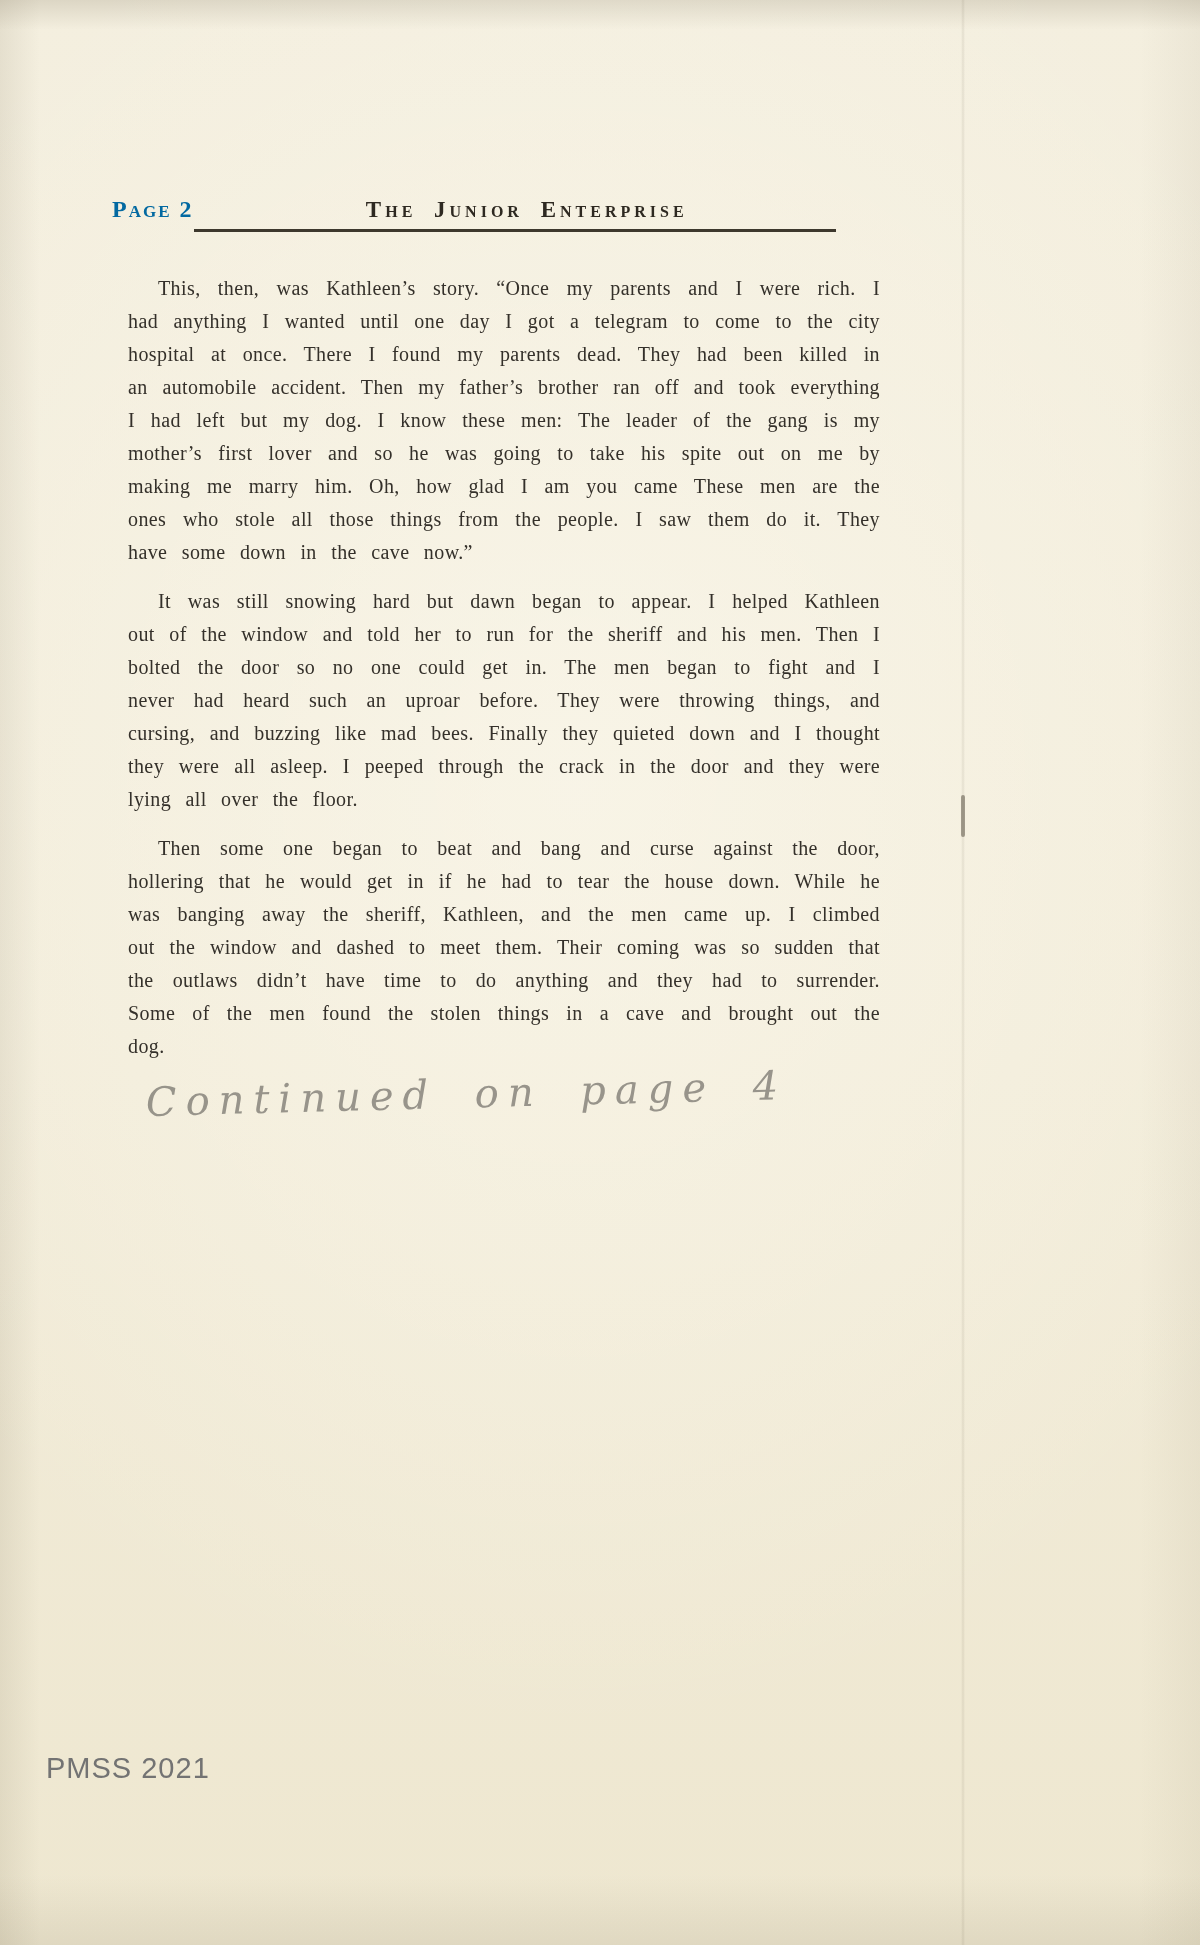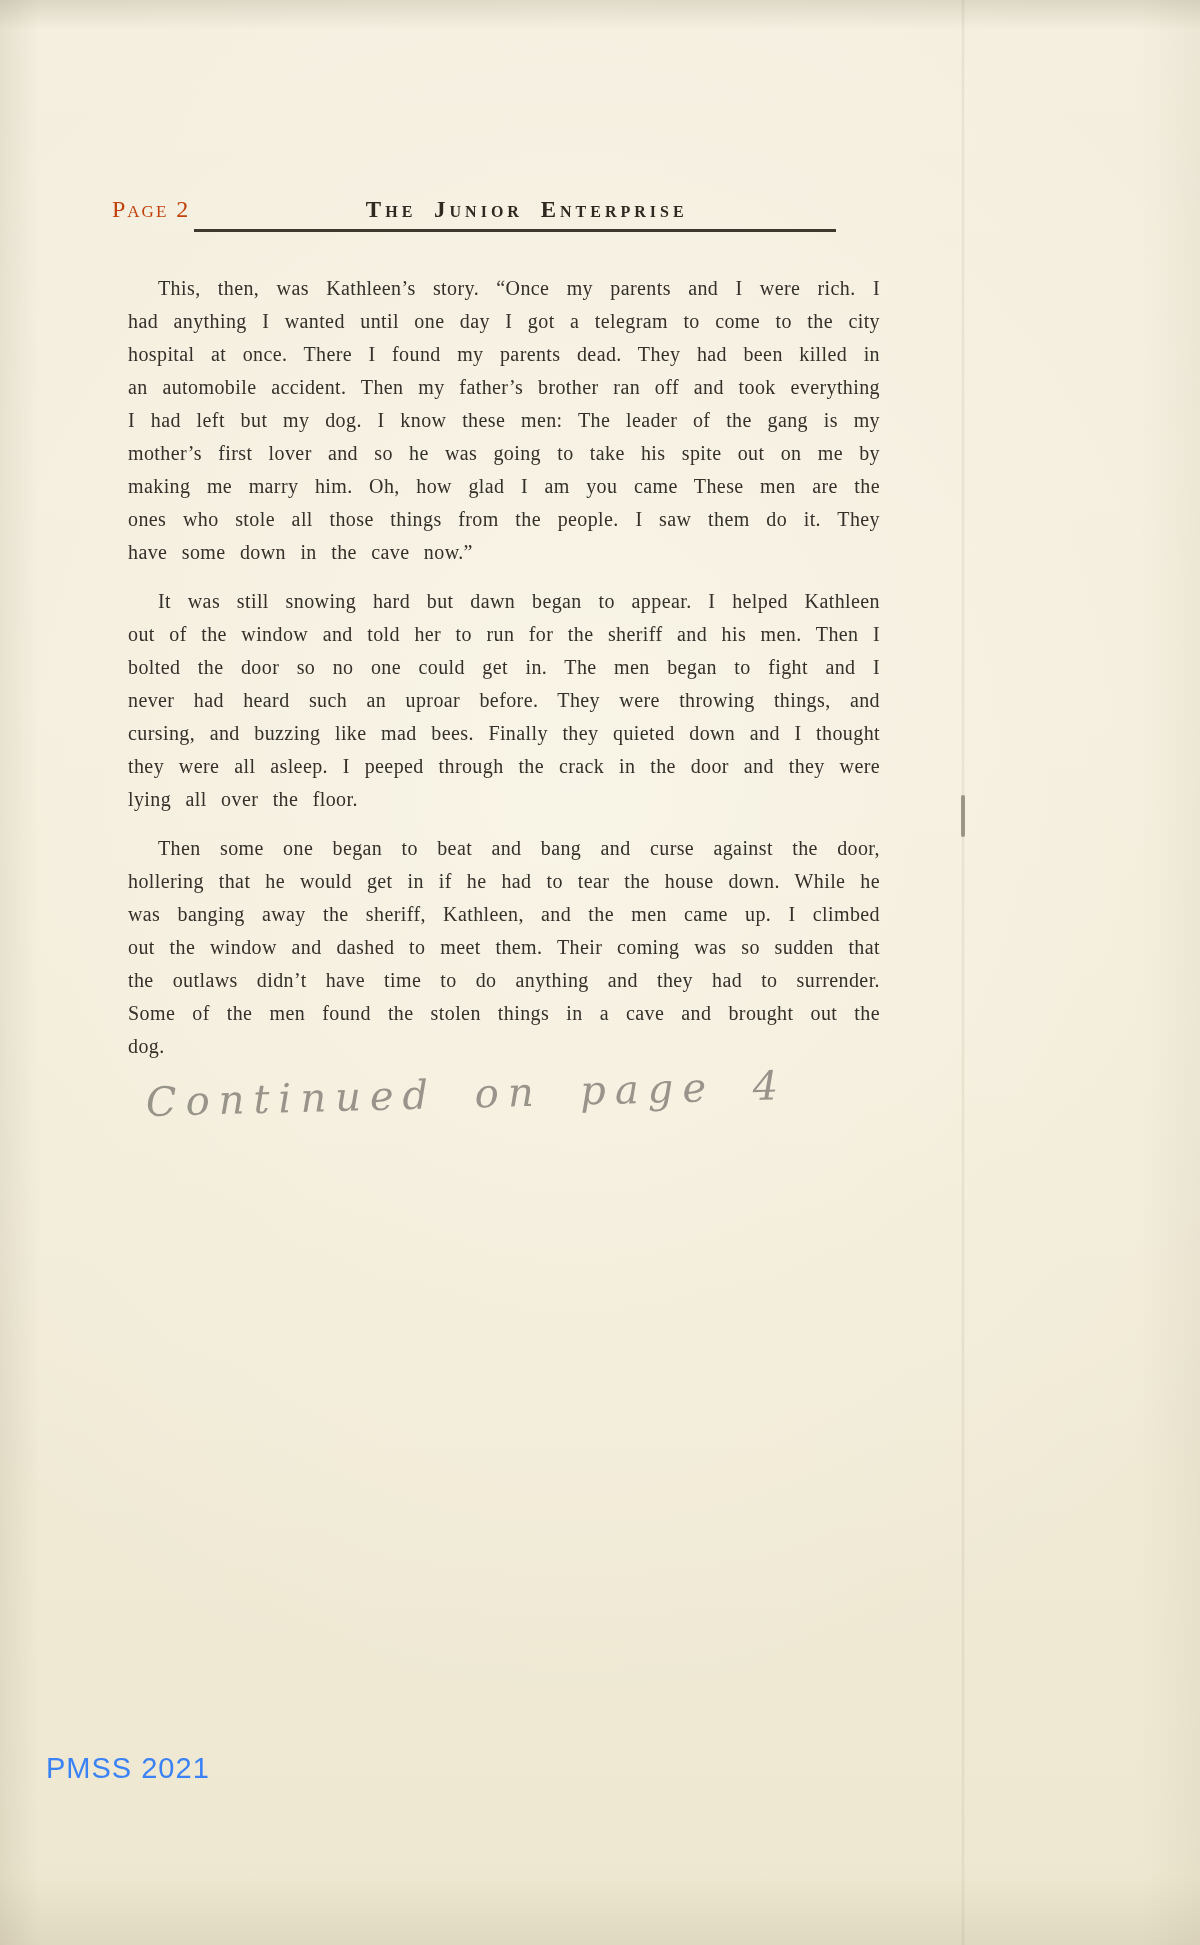--- a/index.html
+++ b/index.html
@@ -52,24 +52,24 @@
   }
   .header {
     position: relative;
     height: 42px;
   }
   .page-label {
     position: absolute;
     left: 0;
     top: 0;
     font-variant: small-caps;
-    font-weight: normal;
+    font-weight: bold;
     font-size: 24px;
     letter-spacing: 2px;
-    color: #c2410c;
+    color: #0369a1;
   }
   .masthead {
     position: absolute;
     left: 54%;
     top: 1px;
     transform: translateX(-50%);
     font-variant: small-caps;
     font-weight: bold;
     font-size: 23px;
     letter-spacing: 4px;
@@ -127,21 +127,21 @@
     transform: rotate(-1.5deg);
     transform-origin: left center;
     white-space: nowrap;
   }
   .watermark {
     position: absolute;
     left: 46px;
     top: 1752px;
     font-family: "Liberation Sans", sans-serif;
     font-size: 29px;
-    color: #3b82f6;
+    color: #737373;
     letter-spacing: 1px;
   }
 </style>
 </head>
 <body>
 
 <div class="page">
   <div class="paper-texture"></div>
   <div class="page-crease"></div>
   <div class="crease-mark"></div>

